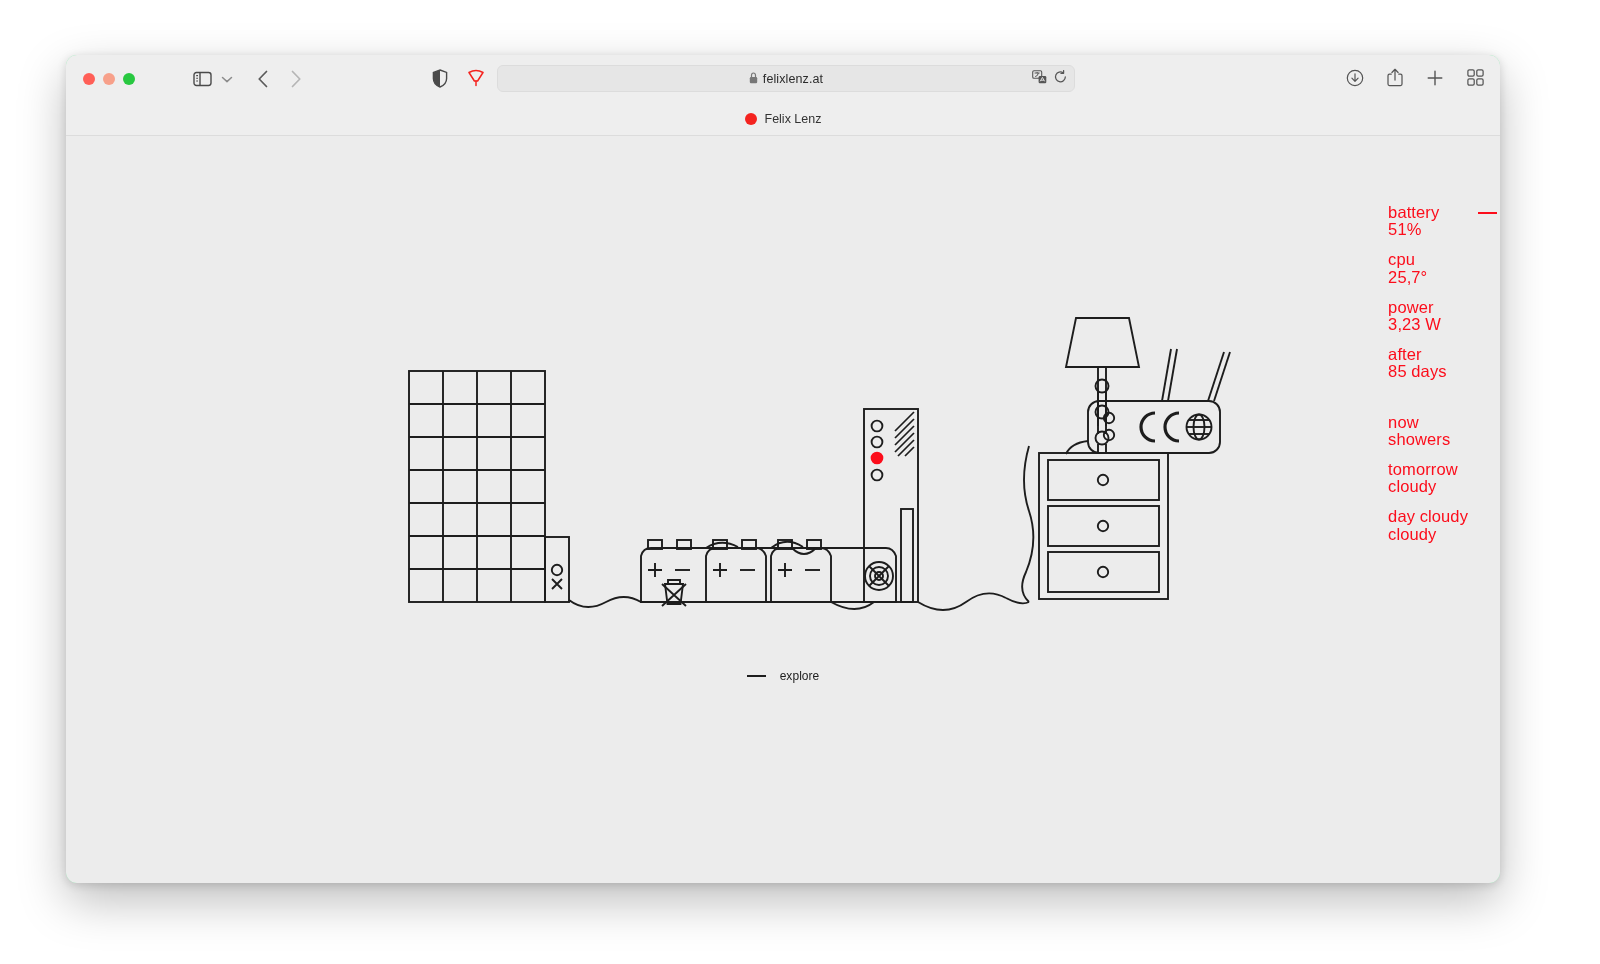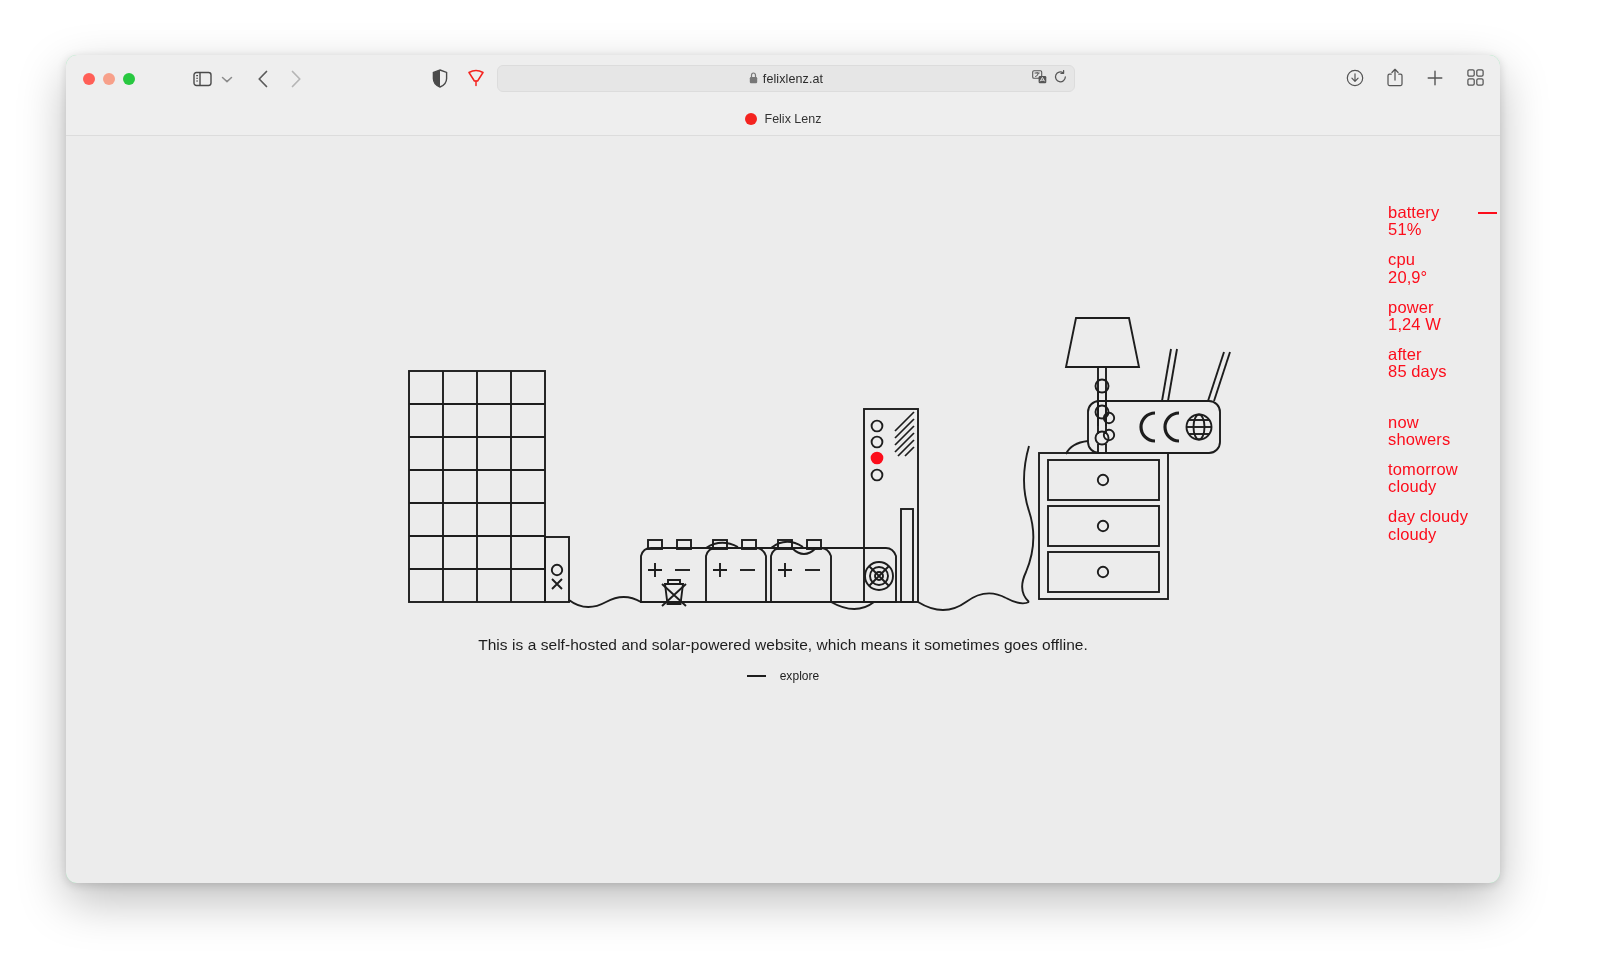--- a/index.html
+++ b/index.html
@@ -263,26 +263,26 @@
       <div class="stats">
 
         <div class="stat with-dash">
           <span class="label">battery</span>
           <span class="dash"></span>
           <span class="value">51%</span>
         </div>
 
         <div class="stat">
           <span class="label">cpu</span>
-          <span class="value">20,9°</span>
+          <span class="value">25,7°</span>
         </div>
 
         <div class="stat">
           <span class="label">power</span>
-          <span class="value">1,24 W</span>
+          <span class="value">3,23 W</span>
         </div>
 
         <div class="stat">
           <span class="label">after</span>
           <span class="value">85 days</span>
         </div>
 
         <div class="gap"></div>
 
         <div class="stat">
@@ -423,21 +423,20 @@
             <rect x="982" y="416" width="111" height="40"></rect>
             <circle cx="1037" cy="436" r="5.2"></circle>
           </g>
 
           <path d="M963 310 Q953 345 963 375 Q973 405 960 436 Q951 455 963 466"></path>
           <line x1="940" y1="462" x2="1102" y2="466" stroke-width="0"></line>
           <path d="M940 462 Q955 470 963 466"></path>
         </g>
       </svg>
 
-      <div class="tagline">This is a self-hosted and solar-powered website, which means it sometimes goes offline.</div>
 
       <div class="explore-wrap">
         <span class="explore-dash"></span>
         <a href="#" class="explore-link">explore</a>
       </div>
 
     </div>
   </div>
 </div>
 

